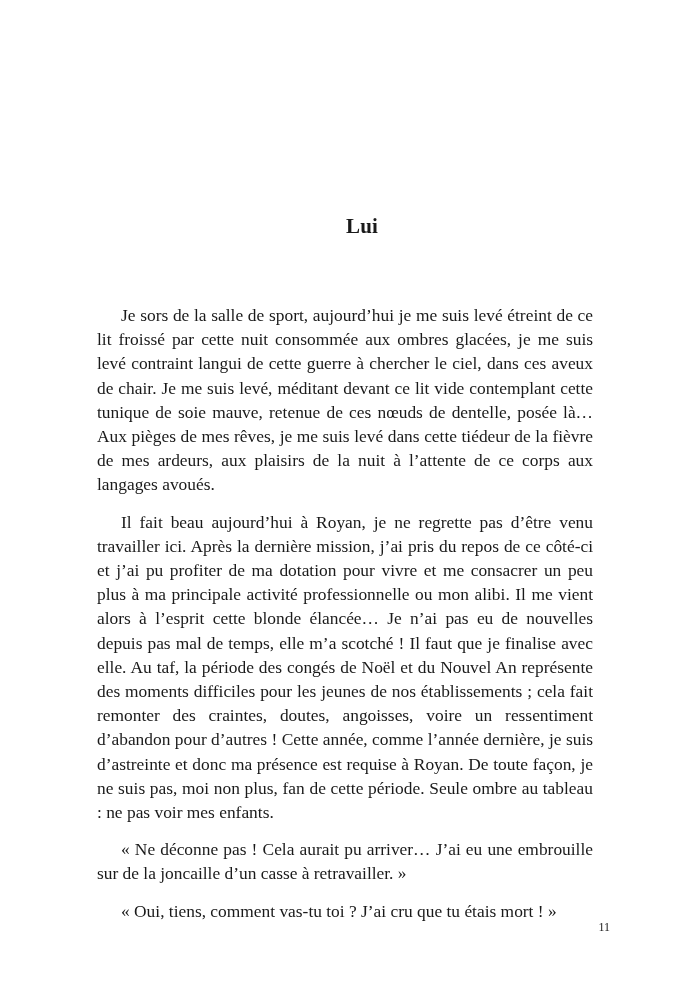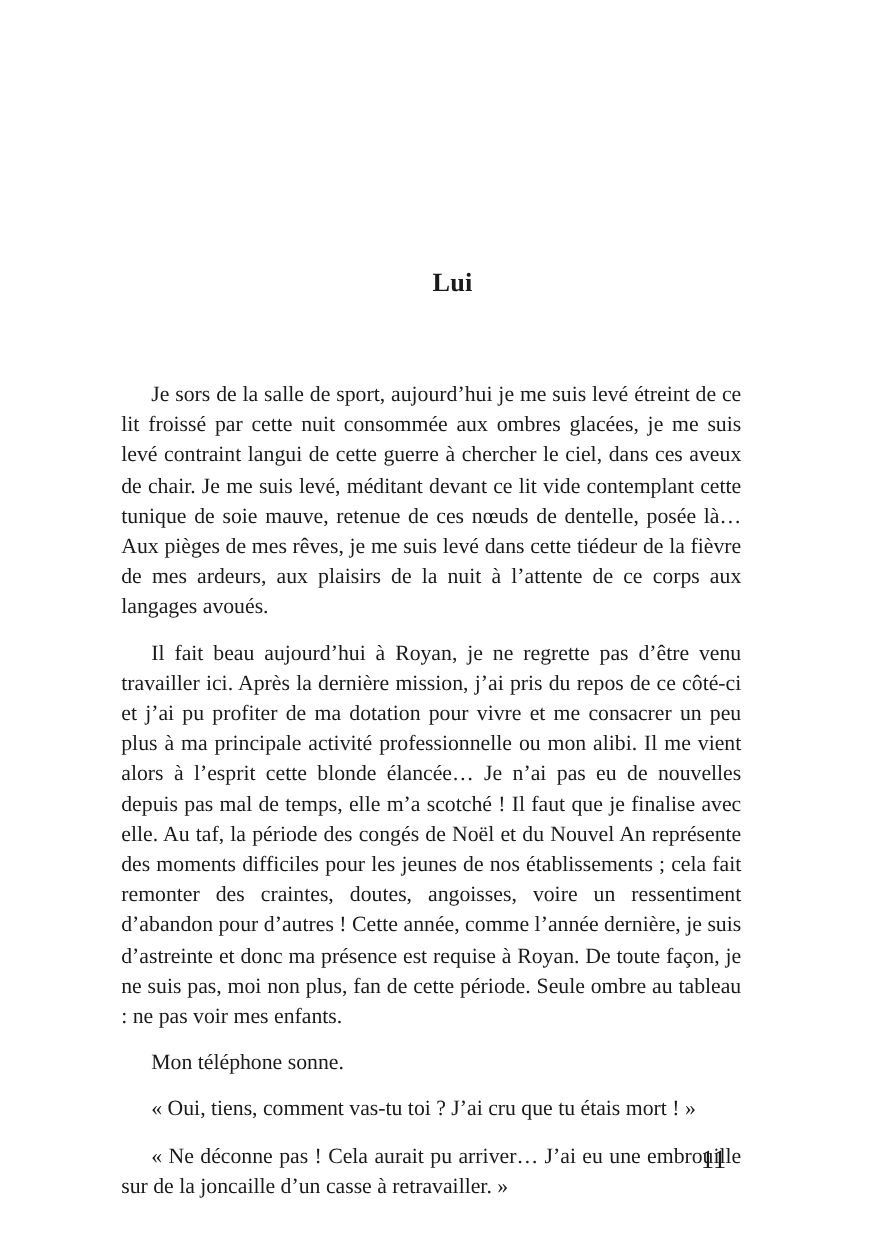--- a/index.html
+++ b/index.html
@@ -42,36 +42,35 @@
       line-height: 24.2px;
       text-align: justify;
     }
     .body-text p {
       margin: 13px;
       text-indent: 24px;
       text-align: justify;
     }
     .page-number {
       position: absolute;
-      left: 535px;
+      left: 564px;
       width: 46px;
       top: 916px;
       text-align: right;
-      font-size: 21px;
+      font-size: 12px;
       line-height: 22px;
     }
   </style>
 </head>
 <body>
 
 <div class="page">
   <h1 class="chapter-title">Lui</h1>
 
   <div class="body-text">
     <p>Je sors de la salle de sport, aujourd’hui je me suis levé étreint de ce lit froissé par cette nuit consommée aux ombres glacées, je me suis levé contraint langui de cette guerre à chercher le ciel, dans ces aveux de chair. Je me suis levé, méditant devant ce lit vide contemplant cette tunique de soie mauve, retenue de ces nœuds de dentelle, posée là… Aux pièges de mes rêves, je me suis levé dans cette tiédeur de la fièvre de mes ardeurs, aux plaisirs de la nuit à l’attente de ce corps aux langages avoués.</p>
     <p>Il fait beau aujourd’hui à Royan, je ne regrette pas d’être venu travailler ici. Après la dernière mission, j’ai pris du repos de ce côté-ci et j’ai pu profiter de ma dotation pour vivre et me consacrer un peu plus à ma principale activité professionnelle ou mon alibi. Il me vient alors à l’esprit cette blonde élancée… Je n’ai pas eu de nouvelles depuis pas mal de temps, elle m’a scotché ! Il faut que je finalise avec elle. Au taf, la période des congés de Noël et du Nouvel An représente des moments difficiles pour les jeunes de nos établissements ; cela fait remonter des craintes, doutes, angoisses, voire un ressentiment d’abandon pour d’autres ! Cette année, comme l’année dernière, je suis d’astreinte et donc ma présence est requise à Royan. De toute façon, je ne suis pas, moi non plus, fan de cette période. Seule ombre au tableau : ne pas voir mes enfants.</p>
-    <p>Mon téléphone sonne.</p>
+    <p>« Ne déconne pas ! Cela aurait pu arriver… J’ai eu une embrouille sur de la joncaille d’un casse à retravailler. »</p>
     <p>« Oui, tiens, comment vas-tu toi ? J’ai cru que tu étais mort ! »</p>
-    <p>« Ne déconne pas ! Cela aurait pu arriver… J’ai eu une embrouille sur de la joncaille d’un casse à retravailler. »</p>
   </div>
 
   <div class="page-number">11</div>
 </div>
 
 </body></html>

